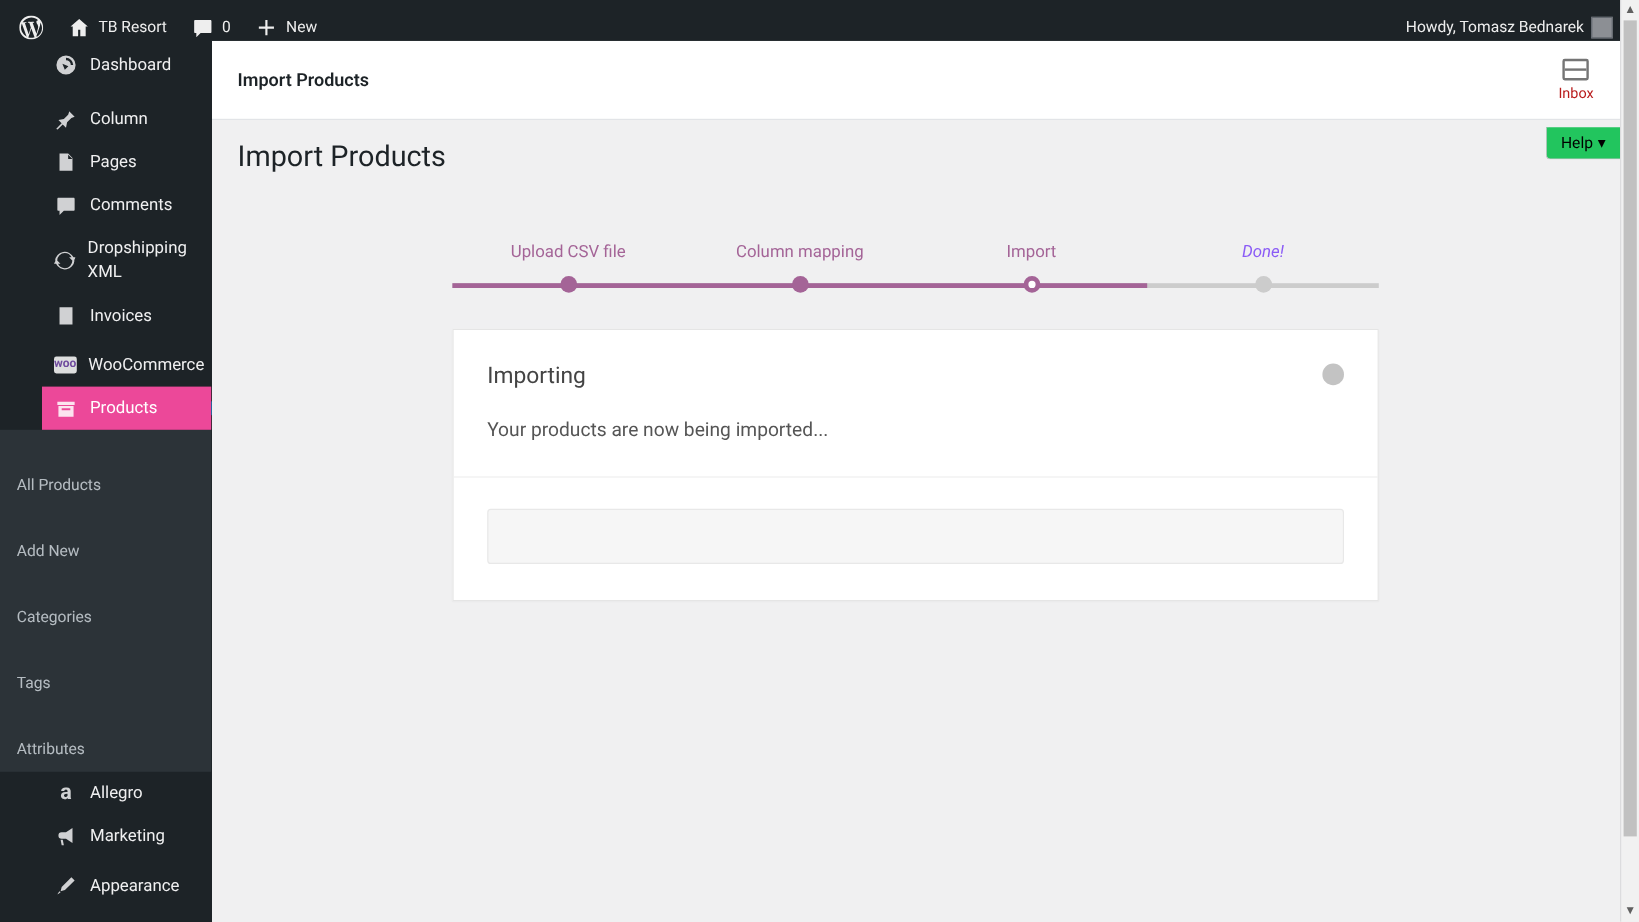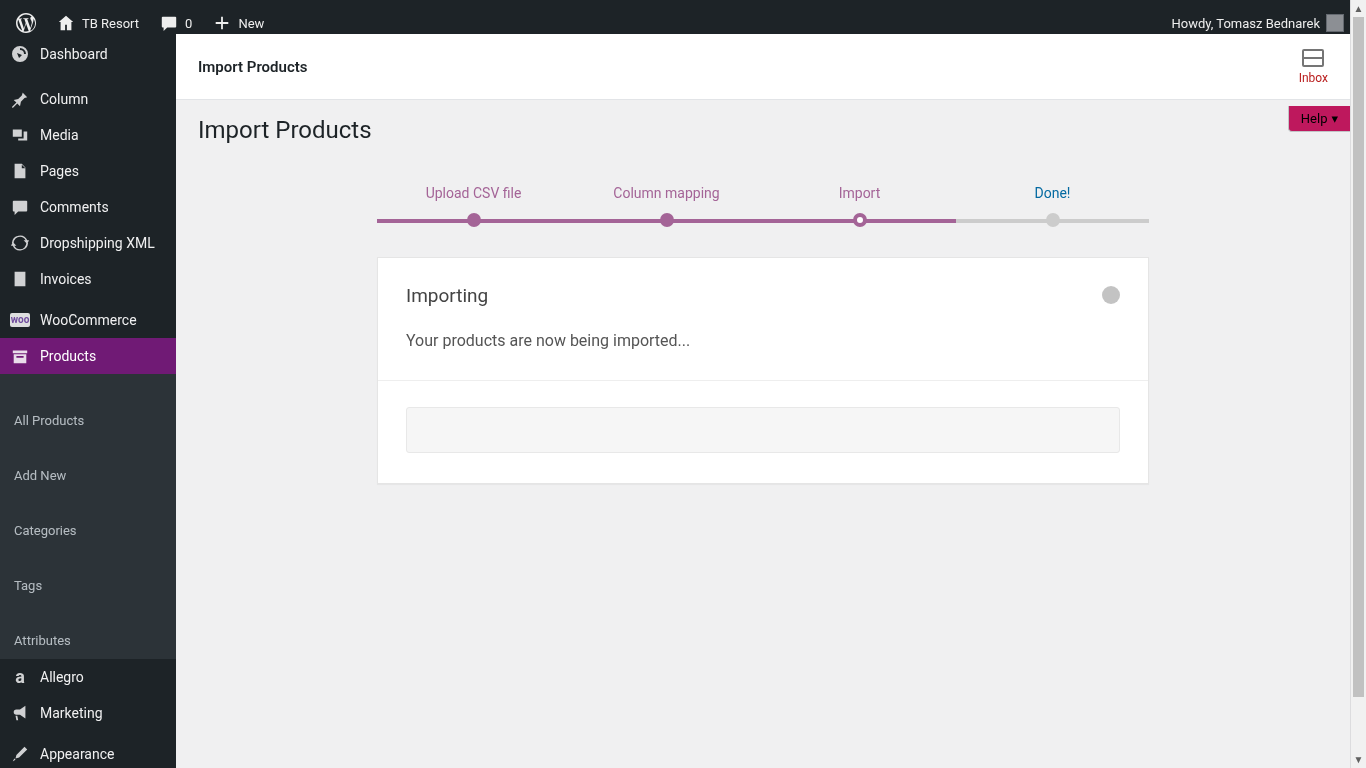--- a/index.html
+++ b/index.html
@@ -9,48 +9,48 @@
 
 .adminbar { height: 46px; background: #1d2327; color: #c3c4c7; display: flex; align-items: center; justify-content: space-between; font-size: 13px; padding: 0 8px; }
 .adminbar-left { display: flex; align-items: center; gap: 4px; }
 .adminbar-right { display: flex; align-items: center; gap: 8px; padding-right: 6px; }
 .ab-item { display: flex; align-items: center; gap: 6px; padding: 0 8px; height: 34px; cursor: pointer; color: #eee; }
 .ab-icon { width: 20px; height: 20px; display: inline-flex; align-items: center; justify-content: center; font-size: 16px; }
 .avatar { width: 18px; height: 18px; background: #8c8f94; border: 1px solid #646970; }
 
 
 .sidebar { position: absolute; top: 34px; left: 0; width: 176px; bottom: 0; background: #1d2327; color: #f0f0f1; font-size: 14px; overflow-y: auto; }
-.menu-item { display: flex; align-items: center; gap: 10px; padding: 8px 10px; cursor: pointer; color: #f0f0f1; line-height: 20px; min-height: 36px; }
+.menu-item { display: flex; align-items: center; gap: 10px; padding: 8px 10px; cursor: pointer; color: #f0f0f1; line-height: 20px; min-height: 36px; margin-left: 35px; }
 .menu-item.top { font-weight: 400; }
-.menu-item.current { background: #701a75; color: #fff; position: relative; }
+.menu-item.current { background: #ec4899; color: #fff; position: relative; }
 .menu-item.current::after { content: ""; position: absolute; right: -6px; top: 50%; transform: translateY(-50%); width: 0; height: 0; border-top: 6px solid transparent; border-bottom: 6px solid transparent; border-left: 6px solid #2271b1; }
 .menu-icon { width: 20px; height: 20px; display: inline-flex; align-items: center; justify-content: center; font-size: 16px; opacity: 0.85; }
 .submenu { background: #2c3338; padding: 5px 0; }
 .submenu-item { padding: 6px 12px 6px 14px; font-size: 13px; color: rgba(240,246,252,0.7); cursor: pointer; margin-top: 28px; }
 .menu-sep { height: 5px; }
 .dashboard-item { padding: 10px 10px 12px 10px; }
 
 
 .content { position: absolute; top: 34px; left: 176px; right: 16px; bottom: 0; overflow-y: auto; }
 .topbar { background: #fff; height: 66px; display: flex; align-items: center; justify-content: space-between; padding: 0 22px; border-bottom: 1px solid #e2e4e7; }
 .topbar-title { font-size: 15px; font-weight: 600; color: #1d2327; }
 .inbox-btn { display: flex; flex-direction: column; align-items: center; gap: 4px; font-size: 12px; color: #b91c1c; cursor: pointer; }
 .inbox-icon { width: 22px; height: 18px; border: 2px solid #757575; border-radius: 2px; position: relative; }
 .inbox-icon::after { content: ""; position: absolute; bottom: 0; left: 0; right: 0; height: 6px; border-top: 2px solid #757575; }
 
 .page-body { padding: 14px 22px; position: relative; }
 .page-title { font-size: 24px; font-weight: 400; color: #1d2327; margin-top: 2px; }
-.help-btn { position: absolute; right: 0; top: 6px; background: #be185d; border: 1px solid #c3c4c7; border-top: none; border-right: none; padding: 5px 12px; font-size: 13px; cursor: pointer; display: flex; align-items: center; gap: 4px; border-radius: 0 0 0 4px; }
-
-
-.wizard { margin: 41px auto 0 auto; width: 772px; }
+.help-btn { position: absolute; right: 0; top: 6px; background: #22c55e; border: 1px solid #c3c4c7; border-top: none; border-right: none; padding: 5px 12px; font-size: 13px; cursor: pointer; display: flex; align-items: center; gap: 4px; border-radius: 0 0 0 4px; }
+
+
+.wizard { margin: 58px auto 0 auto; width: 772px; }
 .steps { position: relative; display: flex; justify-content: space-between; margin-bottom: 30px; }
 .step { text-align: center; flex: 1; position: relative; }
 .step-label { font-size: 14px; color: #a46497; margin-bottom: 12px; display: block; }
-.step.disabled .step-label { color: #0369a1; }
+.step.disabled .step-label { color: #8b5cf6; font-style: italic; }
 .step-dot { width: 14px; height: 14px; border-radius: 50%; background: #a46497; margin: 0 auto; position: relative; z-index: 2; }
 .step.active .step-dot { background: #fff; border: 4px solid #a46497; width: 14px; height: 14px; }
 .step.disabled .step-dot { background: #ccc; }
 .step-line { position: absolute; top: 34px; left: 0; right: 0; height: 4px; background: #ccc; z-index: 1; }
 .step-line-fill { position: absolute; top: 34px; left: 0; height: 4px; background: #a46497; z-index: 1; width: 75%; }
 
 .card { background: #fff; border: 1px solid #e5e5e5; box-shadow: 0 1px 1px rgba(0,0,0,0.04); }
 .card-body { padding: 26px 28px 30px 28px; position: relative; }
 .card-heading { font-size: 19px; font-weight: 400; color: #444; margin-bottom: 24px; }
 .card-text { font-size: 16px; color: #555; }
@@ -125,28 +125,20 @@
       <span class="menu-icon">
           <svg width="18" height="18" viewBox="0 0 20 20" fill="currentColor">
             <path d="M12 2l6 6-3 1-4 4-1 5-3-3-5 5-1-1 5-5-3-3 5-1 4-4 1-3z"></path>
           </svg>
         </span>
       <span>Column</span>
     </div>
     <div class="menu-item top">
       <span class="menu-icon">
           <svg width="18" height="18" viewBox="0 0 20 20" fill="currentColor">
-            <path d="M2 4h10v8H2V4zm12 2h4v10H8v-2h6V6z"></path>
-          </svg>
-        </span>
-      <span>Media</span>
-    </div>
-    <div class="menu-item top">
-      <span class="menu-icon">
-          <svg width="18" height="18" viewBox="0 0 20 20" fill="currentColor">
             <path d="M4 2h8l4 4v12H4V2zm8 1v4h4l-4-4z"></path>
           </svg>
         </span>
       <span>Pages</span>
     </div>
     <div class="menu-item top">
       <span class="menu-icon">
           <svg width="18" height="18" viewBox="0 0 20 20" fill="currentColor">
             <path d="M3 3h14c.6 0 1 .4 1 1v10c0 .6-.4 1-1 1h-9l-4 4v-4H3c-.6 0-1-.4-1-1V4c0-.6.4-1 1-1z"></path>
           </svg>

